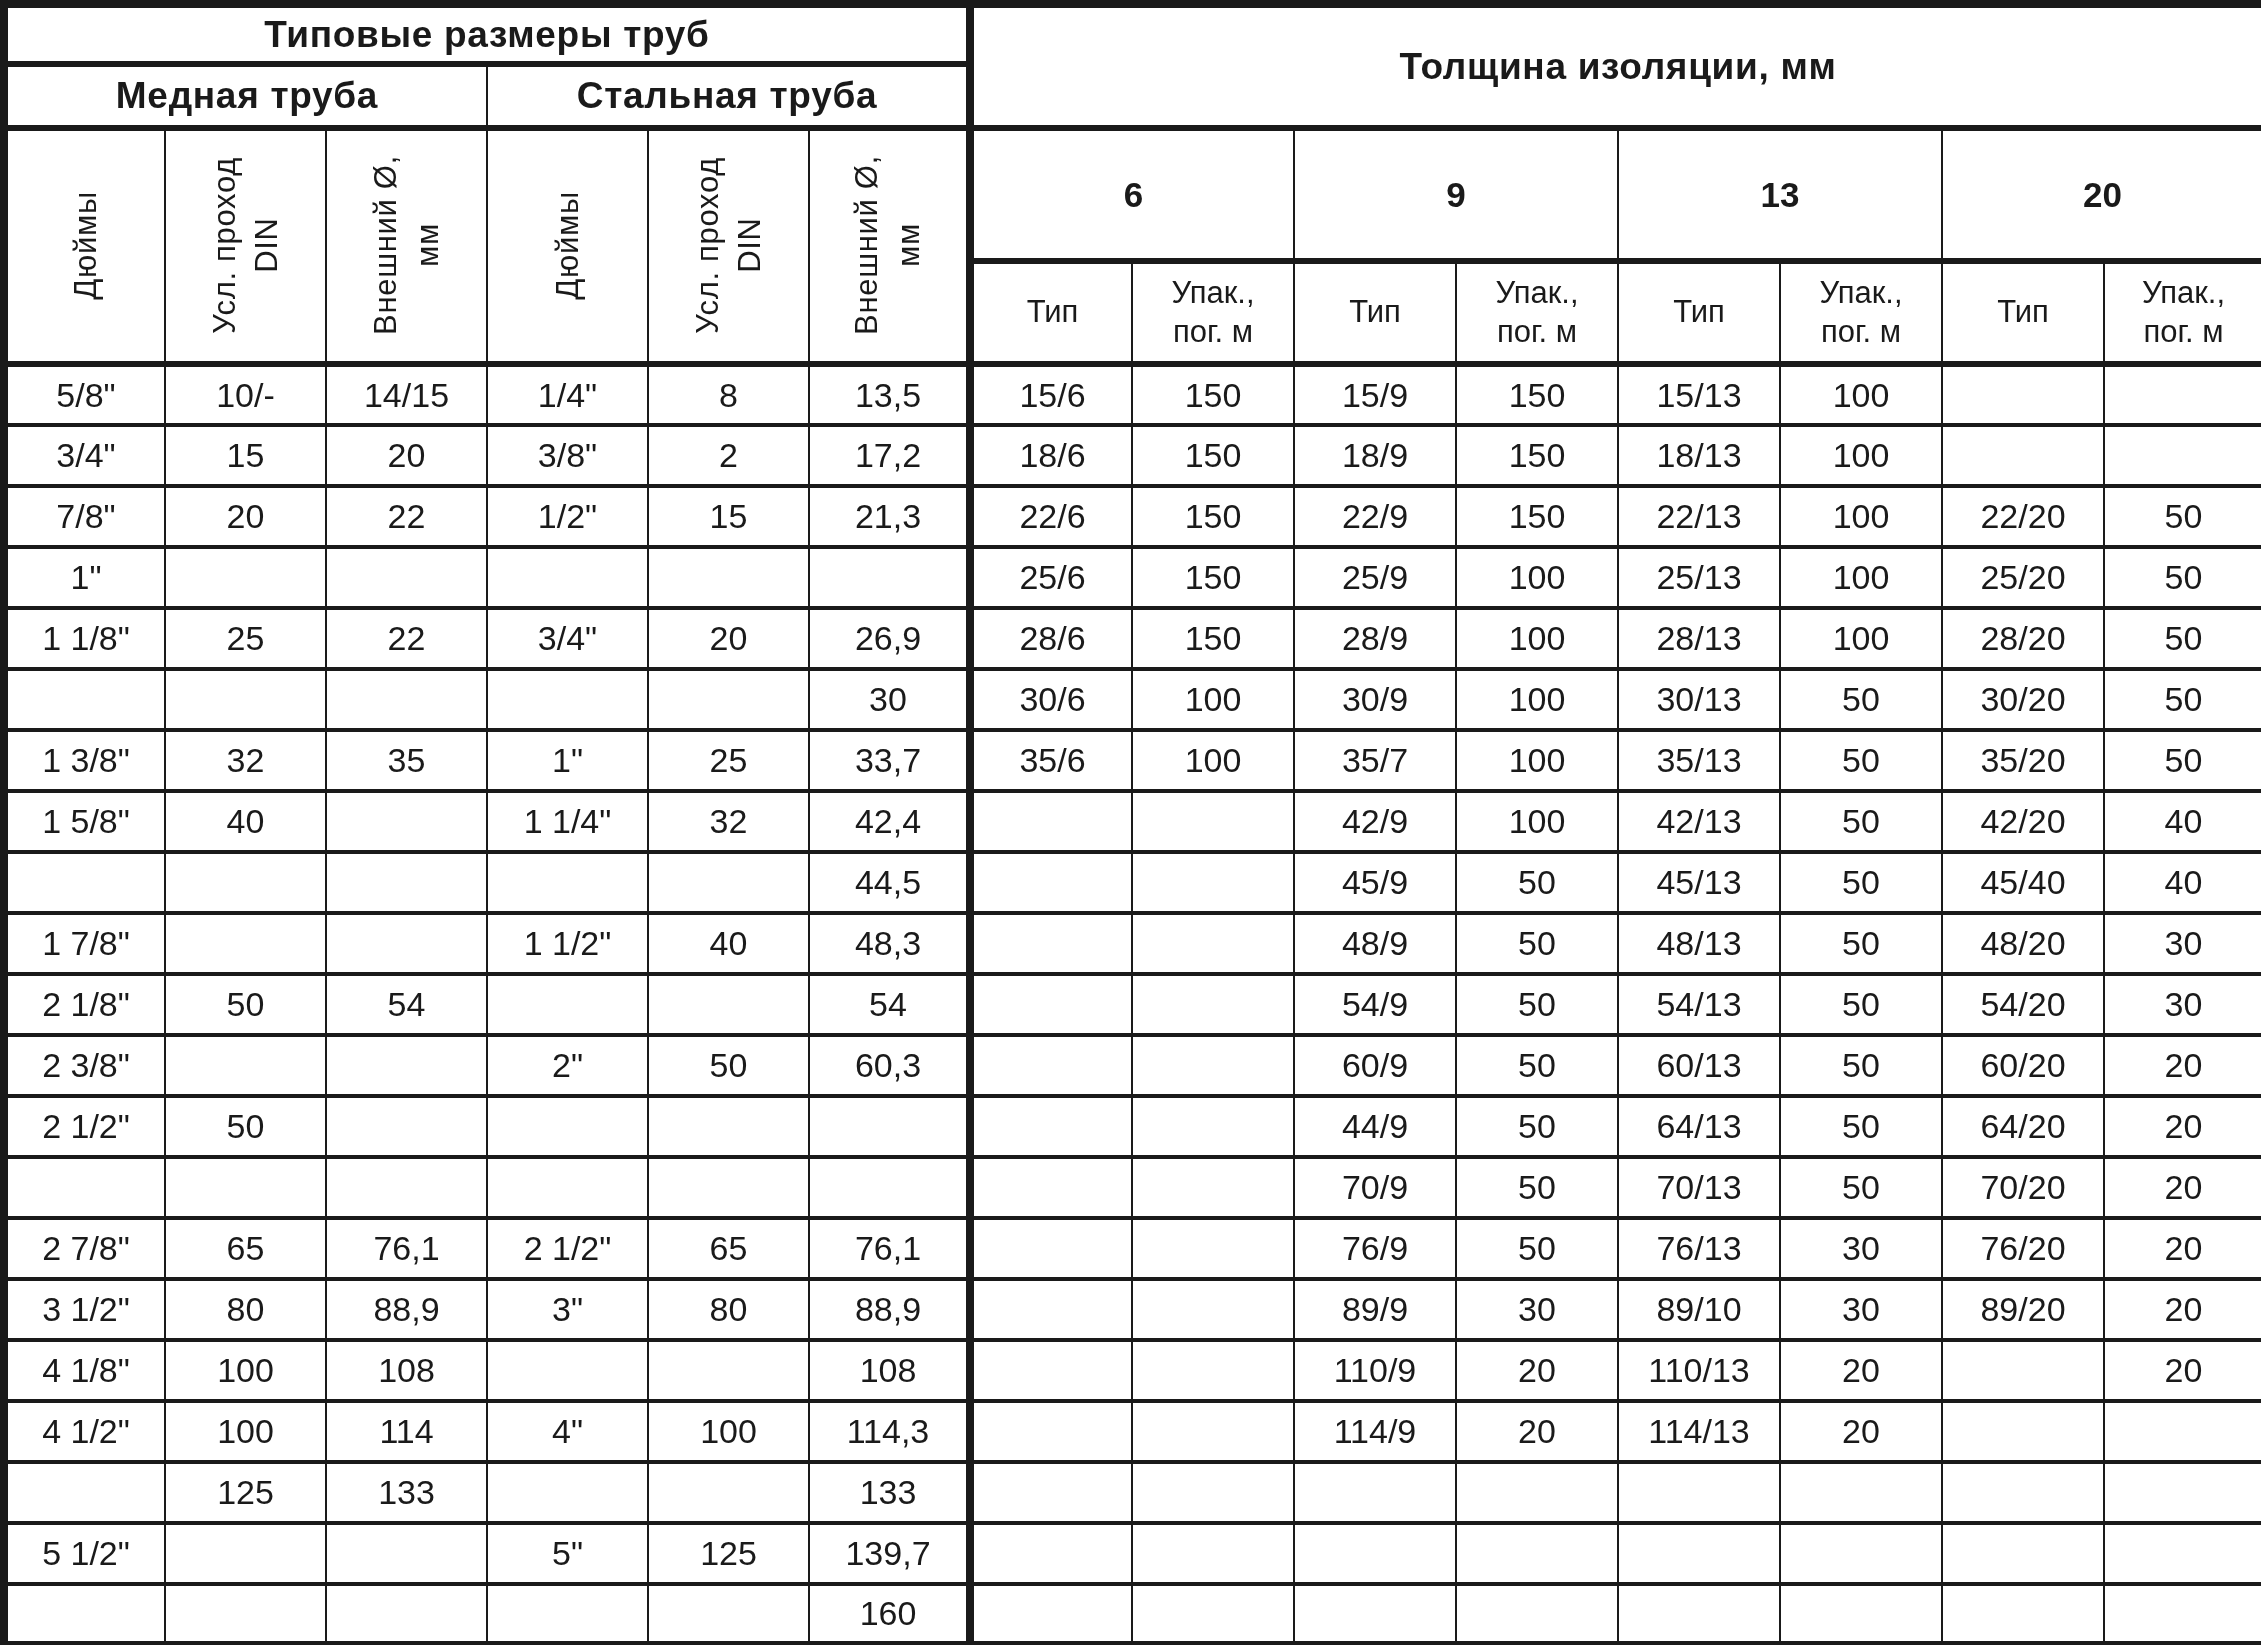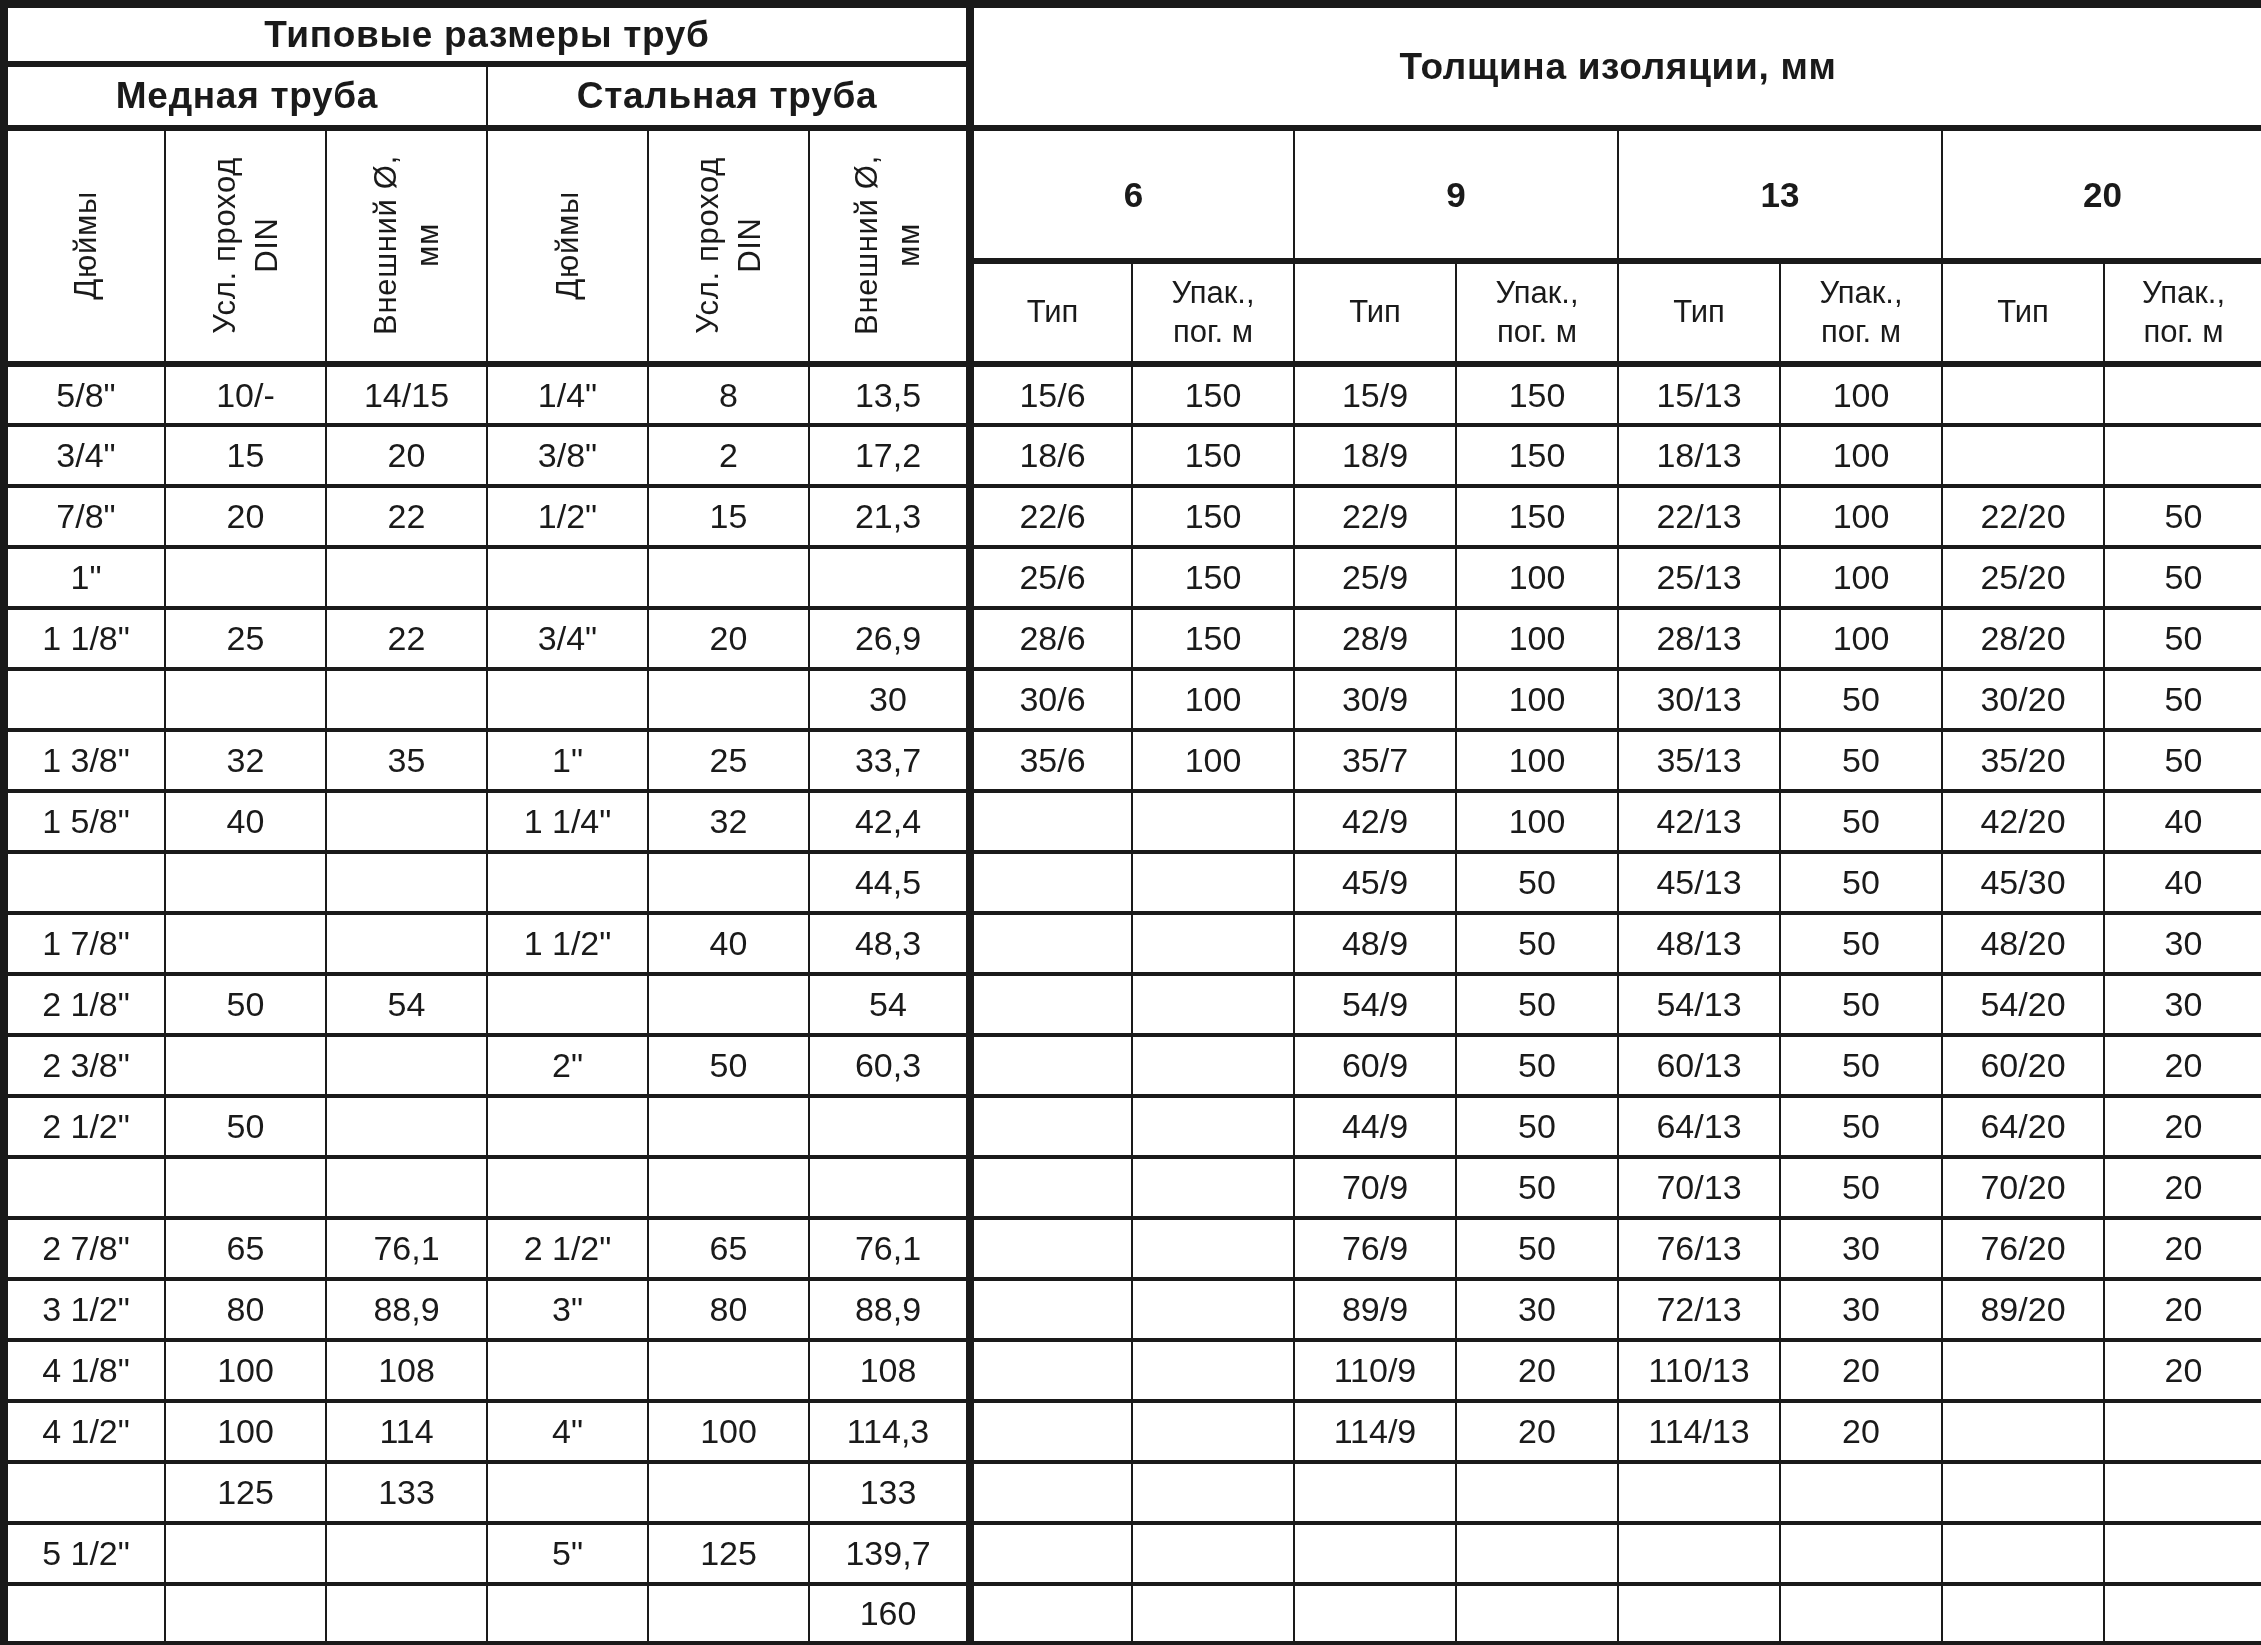--- a/index.html
+++ b/index.html
@@ -266,21 +266,21 @@
         <td></td>
         <td></td>
         <td></td>
         <td class="sec">44,5</td>
         <td></td>
         <td></td>
         <td>45/9</td>
         <td>50</td>
         <td>45/13</td>
         <td>50</td>
-        <td>45/30</td>
+        <td>45/40</td>
         <td>40</td>
       </tr>
       <tr>
         <td>1 7/8"</td>
         <td></td>
         <td></td>
         <td>1 1/2"</td>
         <td>40</td>
         <td class="sec">48,3</td>
         <td></td>
@@ -376,21 +376,21 @@
         <td>3 1/2"</td>
         <td>80</td>
         <td>88,9</td>
         <td>3"</td>
         <td>80</td>
         <td class="sec">88,9</td>
         <td></td>
         <td></td>
         <td>89/9</td>
         <td>30</td>
-        <td>72/13</td>
+        <td>89/10</td>
         <td>30</td>
         <td>89/20</td>
         <td>20</td>
       </tr>
       <tr>
         <td>4 1/8"</td>
         <td>100</td>
         <td>108</td>
         <td></td>
         <td></td>

